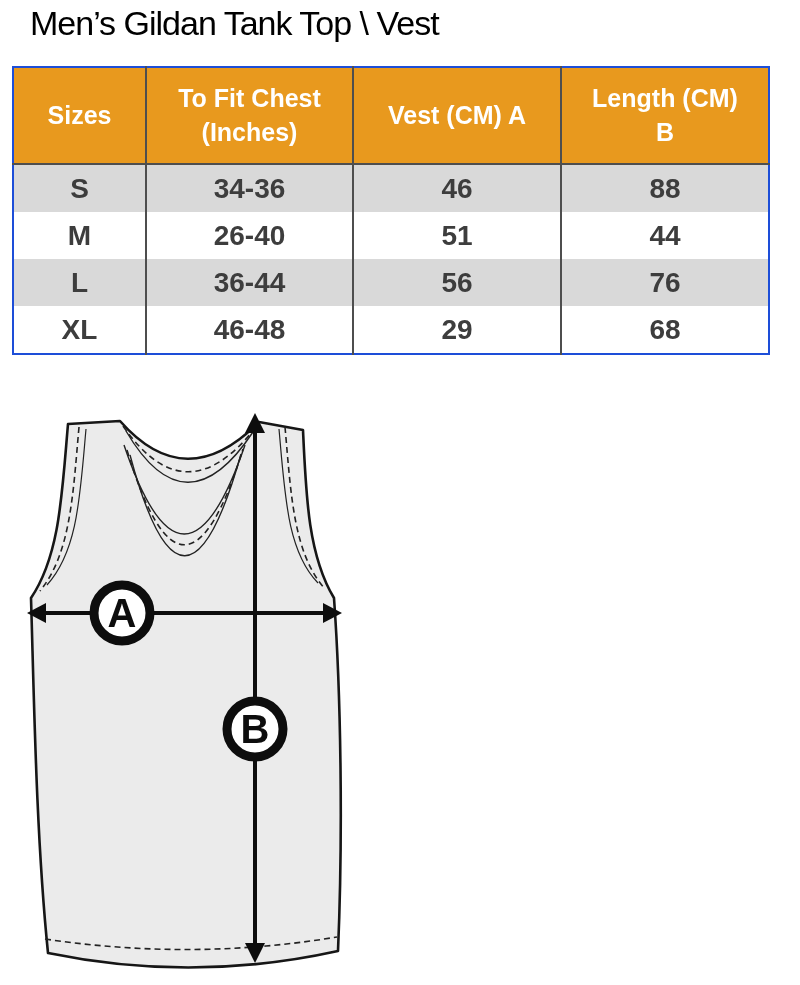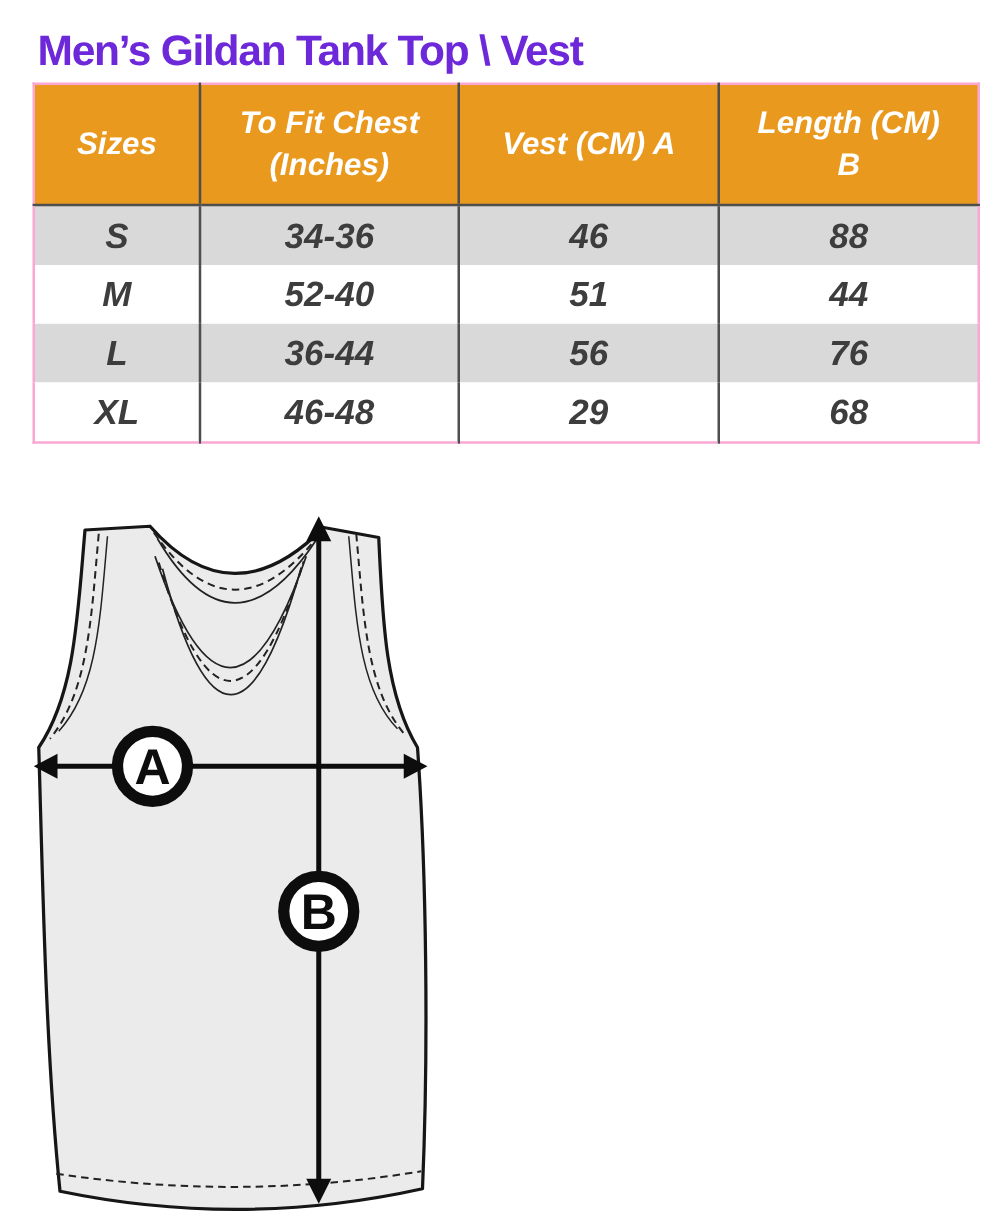--- a/index.html
+++ b/index.html
@@ -6,36 +6,35 @@
   body {
     width: 800px; height: 985px;
     background: #ffffff;
     font-family: "Liberation Sans", sans-serif;
     position: relative;
     overflow: hidden;
   }
 
   .page-title {
     position: absolute;
-    left: 30px; top: 22px;
+    left: 30px; top: 4px;
     font-size: 34px;
-    font-weight: bold;
+    font-weight: normal;
     letter-spacing: -1px;
-    color: #6d28d9;
+    color: #000000;
     white-space: nowrap;
   }
 
   table.size-chart {
     position: absolute;
-    left: 26px; top: 66px;
+    left: 12px; top: 66px;
     width: 756px;
     border-collapse: collapse;
     table-layout: fixed;
-    border: 2px solid #f9a8d4;
-    font-style: italic;
+    border: 2px solid #1d4ed8;
   }
   table.size-chart col.c1 { width: 133px; }
   table.size-chart col.c2 { width: 207px; }
   table.size-chart col.c3 { width: 208px; }
   table.size-chart col.c4 { width: 208px; }
 
   table.size-chart th {
     background: #E8991E;
     color: #ffffff;
     font-size: 25px;
@@ -95,21 +94,21 @@
   </thead>
   <tbody>
     <tr class="stripe">
       <td>S</td>
       <td>34-36</td>
       <td>46</td>
       <td>88</td>
     </tr>
     <tr class="plain">
       <td>M</td>
-      <td>52-40</td>
+      <td>26-40</td>
       <td>51</td>
       <td>44</td>
     </tr>
     <tr class="stripe">
       <td>L</td>
       <td>36-44</td>
       <td>56</td>
       <td>76</td>
     </tr>
     <tr class="plain">

